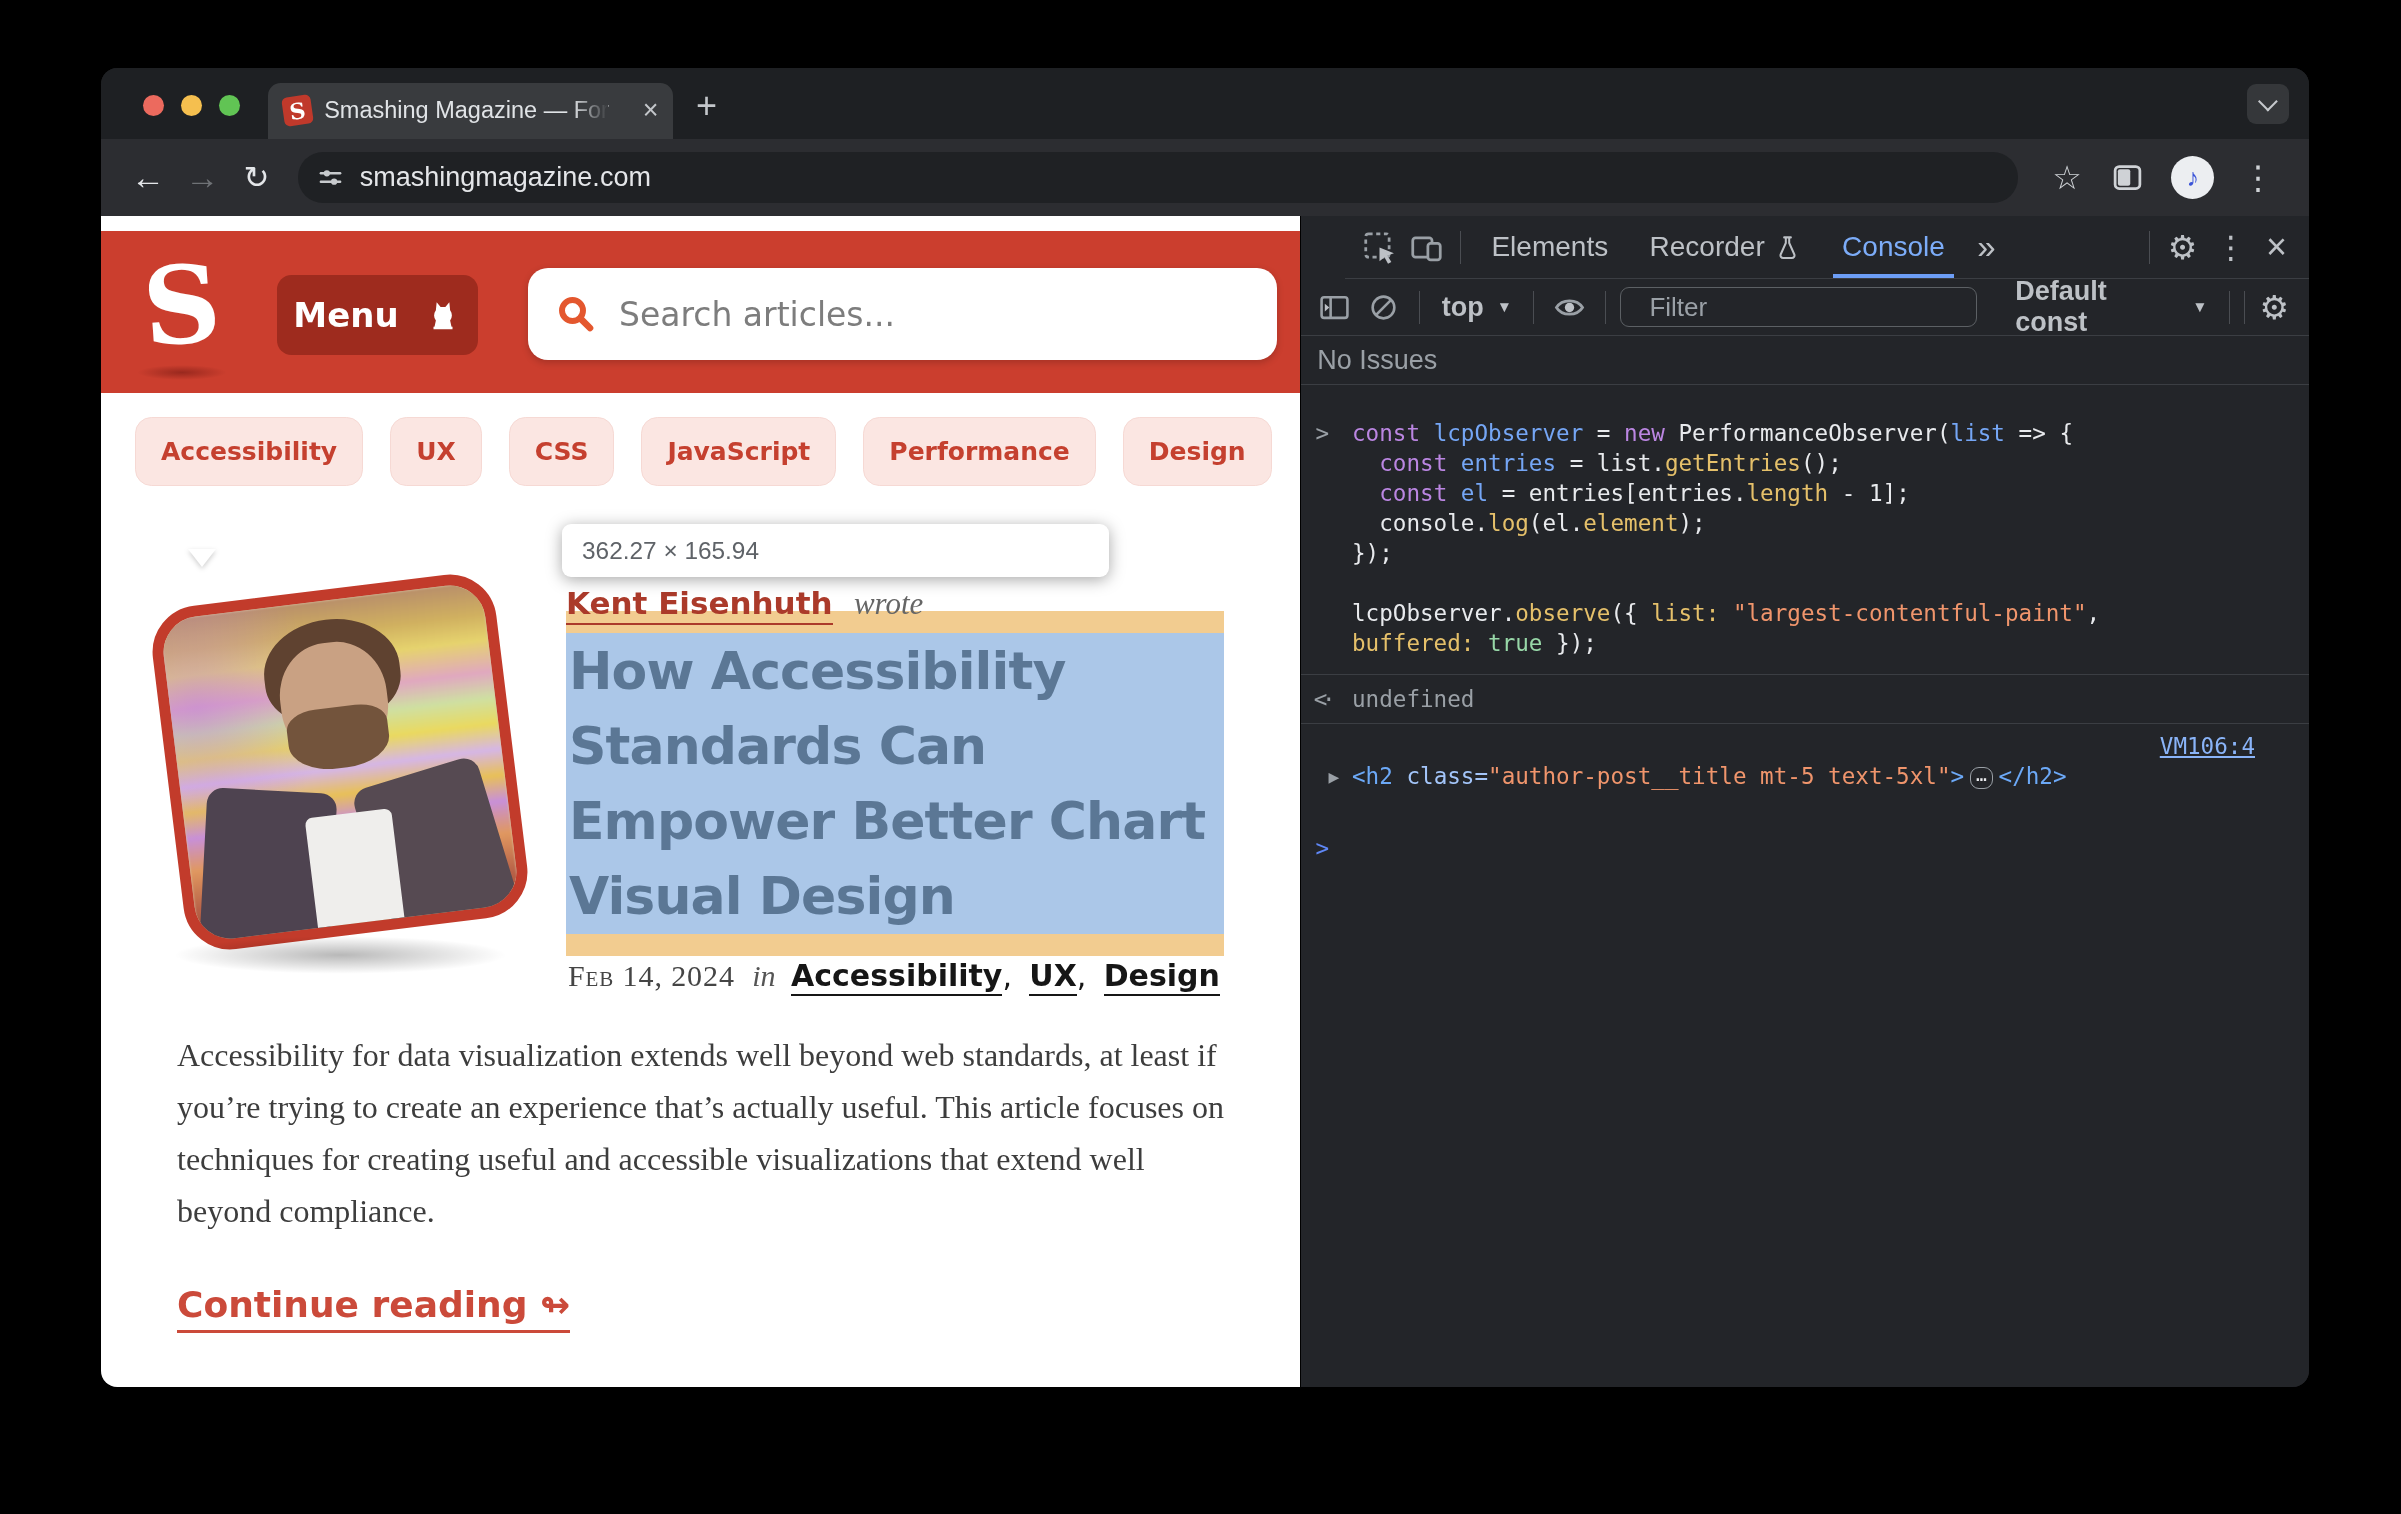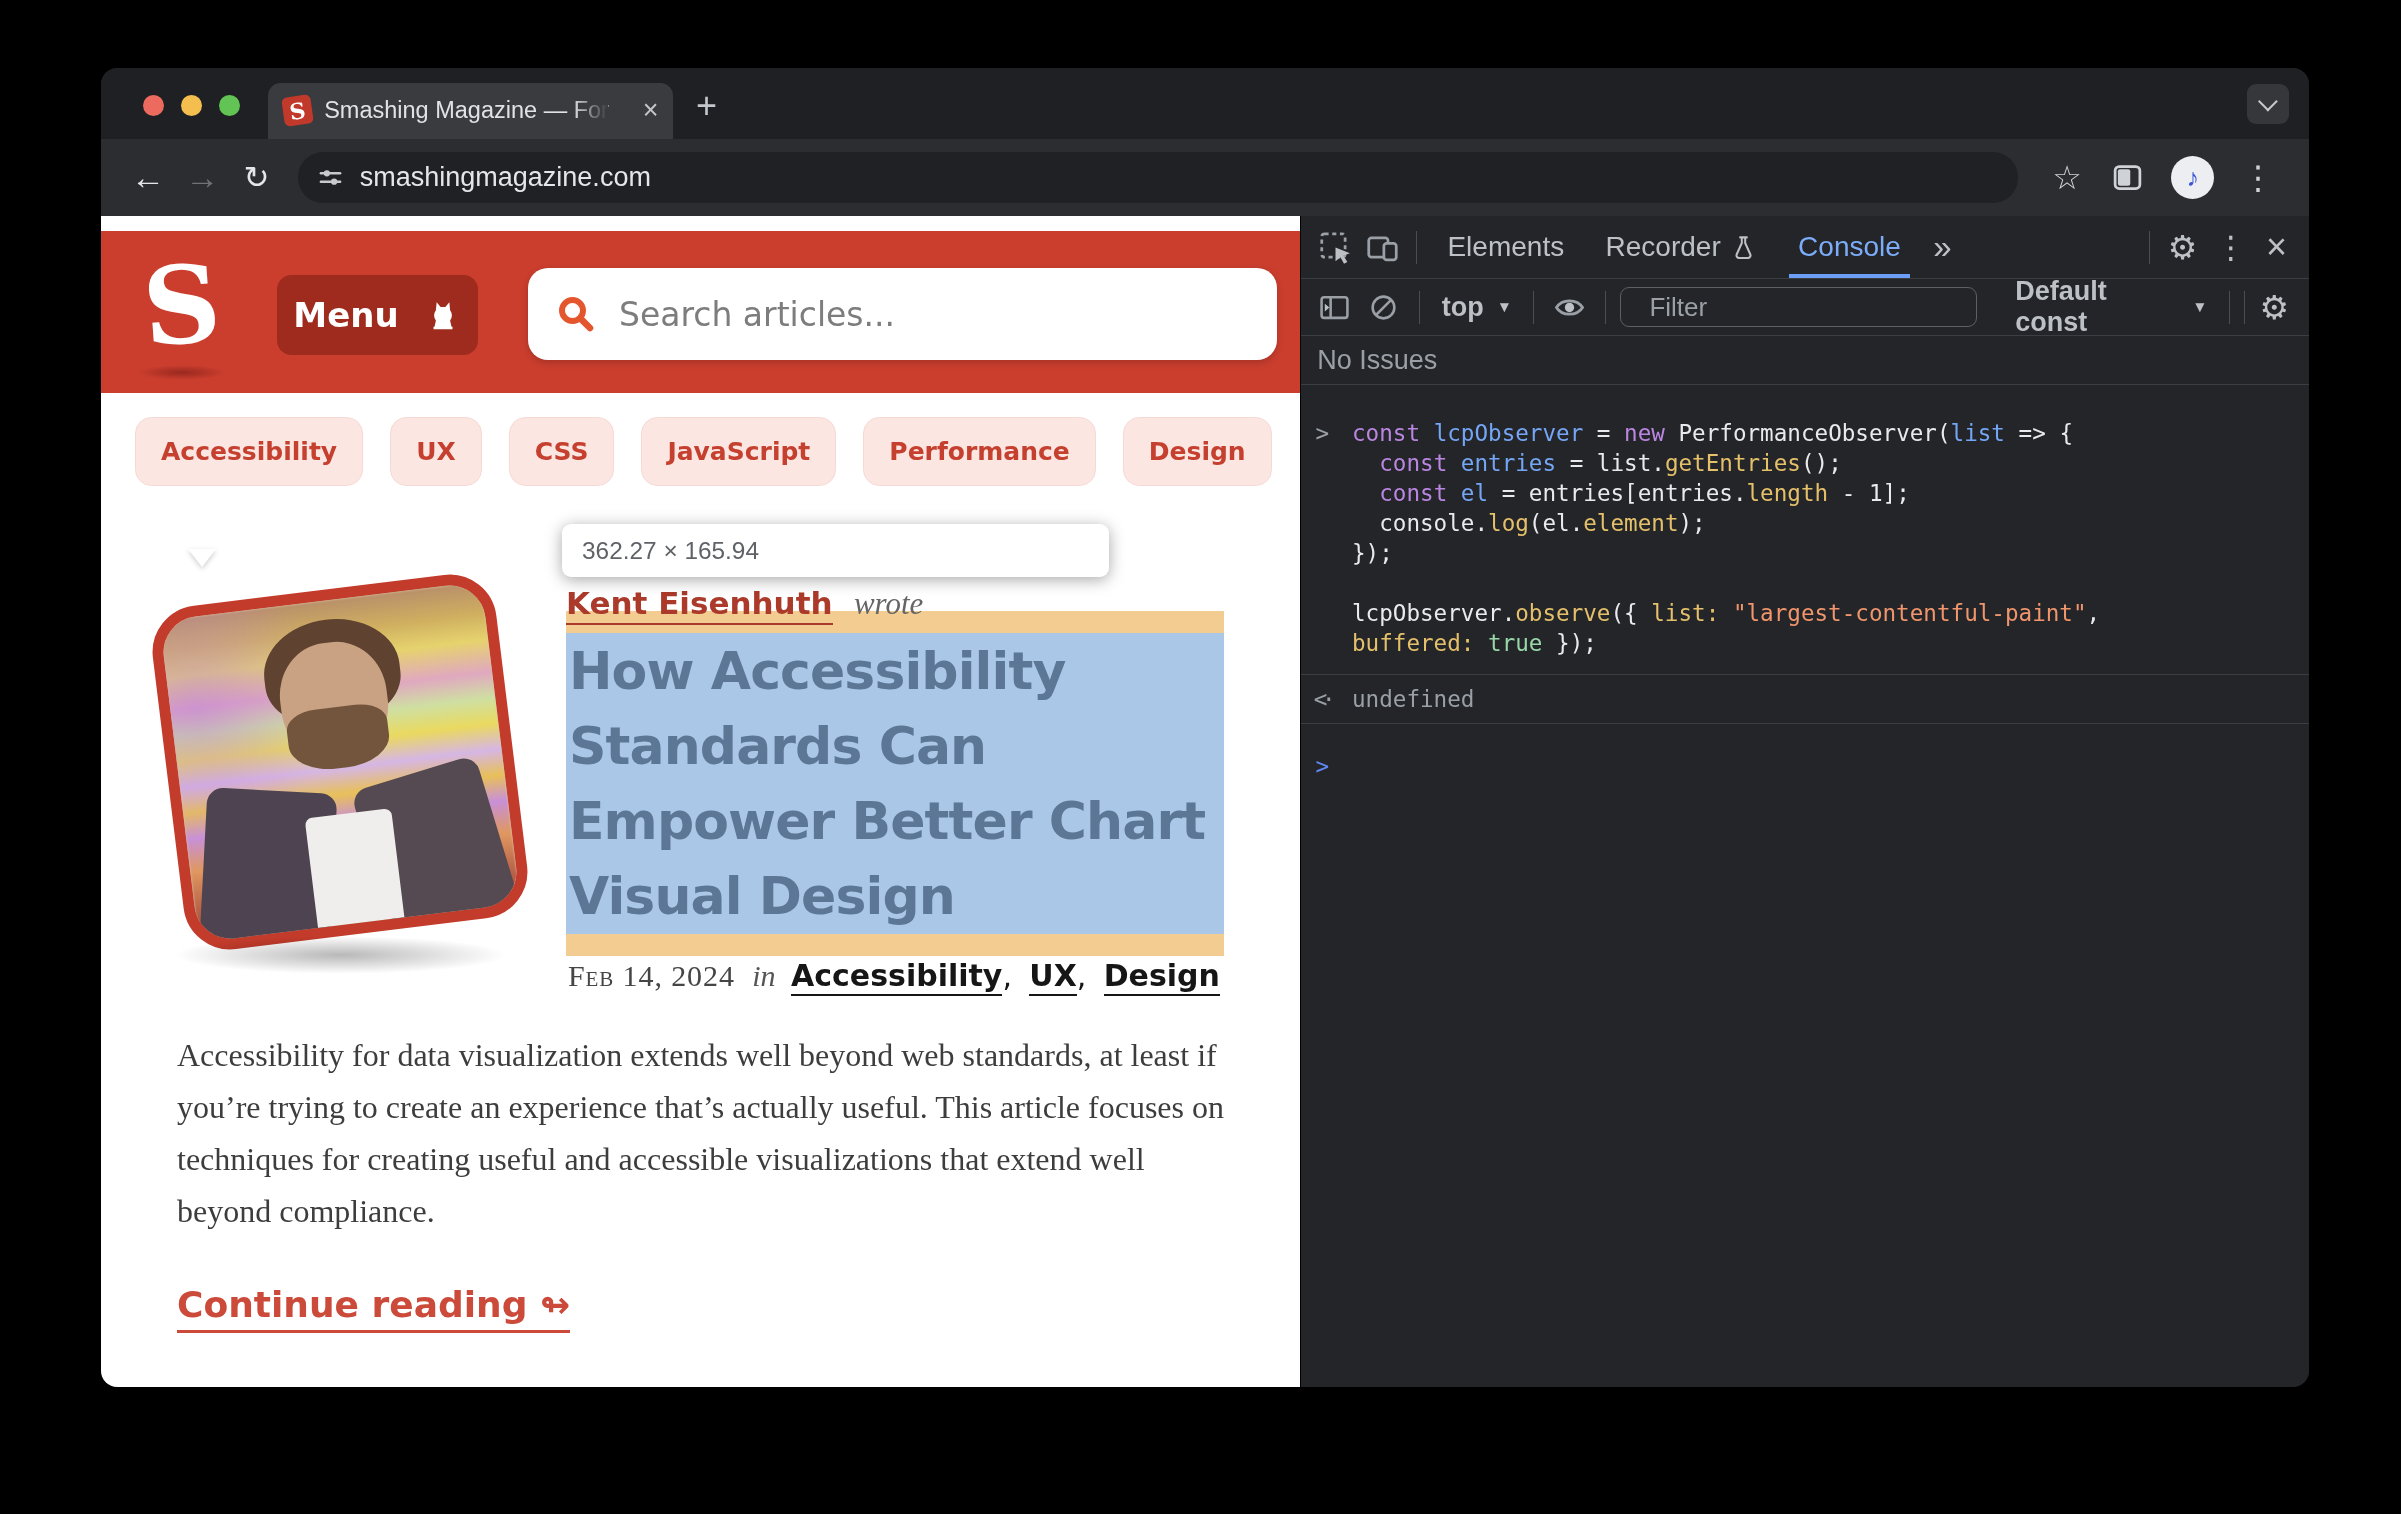--- a/index.html
+++ b/index.html
@@ -81,21 +81,21 @@
   .continue{position:absolute;left:76px;top:1068px;font-family:"DejaVu Sans",sans-serif;font-weight:bold;font-size:36px;color:#cb4a3a;border-bottom:3.6px solid #cb4a3a;padding-bottom:5.4px;}
 
   .tooltip{position:absolute;left:461px;top:308px;width:547px;background:#fff;border-radius:9px;box-shadow:0 2.7px 16.3px rgba(0,0,0,.35);z-index:5;display:flex;align-items:center;padding:12.7px 20px;box-sizing:border-box;gap:16.3px;}
   .tt-sel{width:319px;font-family:"Liberation Sans",sans-serif;font-weight:bold;font-size:24.4px;line-height:31px;word-break:break-all;}
   .tt-tag{color:#9f2fa0;}
   .tt-classes{color:#3038c0;}
   .tt-dims{color:#5f6368;font-size:24.4px;white-space:nowrap;}
   .tt-arrow{position:absolute;left:87px;top:333px;width:0;height:0;border-left:14.5px solid transparent;border-right:14.5px solid transparent;border-top:18px solid #fff;z-index:4;filter:drop-shadow(0 2.7px 2.7px rgba(0,0,0,.2));}
 
   
-  .dt-tabs{height:62px;border-bottom:0.9px solid #3b3e43;display:flex;align-items:center;padding:0 13px;gap:5.4px;flex:0 0 auto;}
+  .dt-tabs{height:62px;border-bottom:0.9px solid #3b3e43;display:flex;align-items:center;padding:0 13px;gap:5.4px;flex:0 0 auto;margin-left:44px;}
   .dt-ic{width:42px;height:42px;display:flex;align-items:center;justify-content:center;flex:0 0 auto;}
   .dt-sep{width:0.9px;height:33px;background:#4a4d52;margin:0 7.2px;flex:0 0 auto;}
   .dt-tab{position:relative;height:62px;display:flex;align-items:center;padding:0 18px;color:#bdc1c6;font-size:28px;gap:9px;}
   .dt-tab.active{color:#7cacf8;}
   .dt-tab.active::after{content:"";position:absolute;left:9px;right:9px;bottom:0;height:4.5px;background:#6d9ef6;}
   .dt-more{color:#bdc1c6;font-size:33px;padding:0 9px;}
   .dt-right{margin-left:auto;display:flex;align-items:center;gap:3.6px;}
   .glyph{color:#bdc1c6;}
   .dt-close{font-size:36px;padding:0 9px;}
   .dt-kebab{font-size:31px;padding:0 7.2px;}
@@ -343,20 +343,24 @@
             <div class="code-line"><span class="tk-d">  console.</span><span class="tk-f">log</span><span class="tk-d">(el.</span><span class="tk-f">element</span><span class="tk-d">);</span></div>
             <div class="code-line"><span class="tk-d">});</span></div>
             <div class="code-line"><span class="tk-d"> </span></div>
             <div class="code-line"><span class="tk-d">lcpObserver.</span><span class="tk-f">observe</span><span class="tk-d">({ </span><span class="tk-f">list:</span><span class="tk-d"> </span><span class="tk-s">"largest-contentful-paint"</span><span class="tk-d">,</span></div>
             <div class="code-line"><span class="tk-f">buffered:</span><span class="tk-d"> </span><span class="tk-b">true</span><span class="tk-d"> });</span></div>
           </div>
           <div class="result-row">
             <span class="ret-marker">&lt;·</span>
             <span>undefined</span>
           </div>
+          <div class="log-row">
+            <a class="vm-link">VM106:4</a>
+            <div class="log-line"><span class="expand-tri">▶</span><span><span class="tk-tag">&lt;h2 </span><span class="tk-attr">class=</span><span class="tk-s">"author-post__title mt-5 text-5xl"</span><span class="tk-tag">&gt;</span></span><span class="obj-ellipsis">…</span><span><span class="tk-tag">&lt;/h2&gt;</span></span></div>
+          </div>
           <div class="prompt-row"><span>&gt;</span></div>
         </div>
 
       </div>
     </div>
   </div>
 </div>
 
 
 </body></html>

